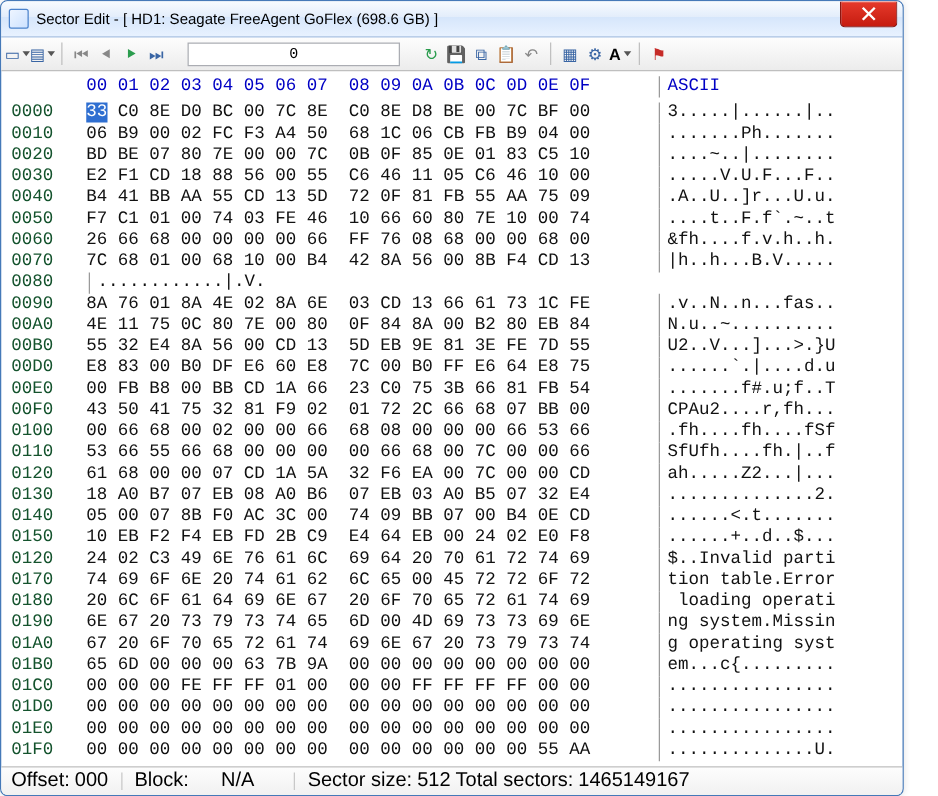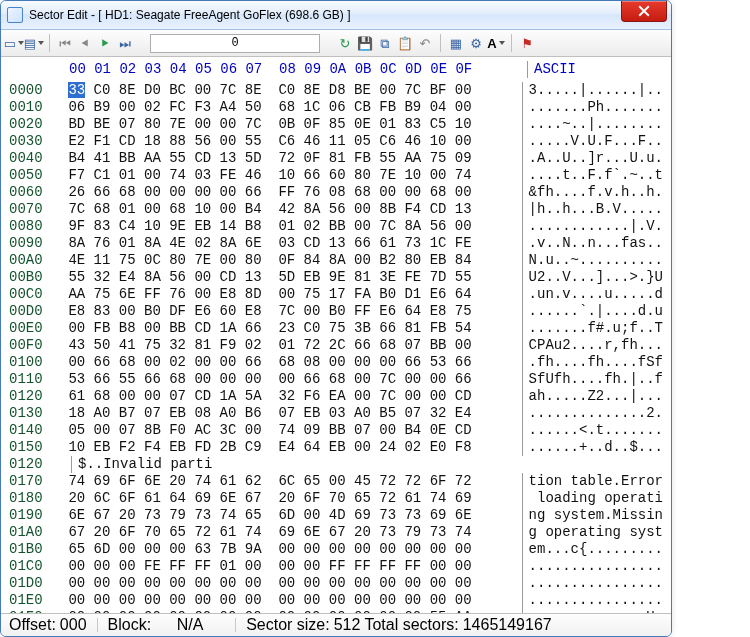--- a/index.html
+++ b/index.html
@@ -4,21 +4,21 @@
 <style>
   html, body {
     margin: 0;
     padding: 0;
     font-family: Arial, sans-serif;
     background: #fff;
     font-size: 12px;
     -webkit-font-smoothing: none;
   }
   .window {
-    width: 672px;
+    width: 723px;
     height: 637px;
     box-sizing: border-box;
     border: 1px solid #4579b8;
     border-radius: 6px;
     overflow: hidden;
     background: #fff;
     display: flex;
     flex-direction: column;
     box-shadow: 0 0 6px rgba(0,0,0,0.12);
   }
@@ -227,35 +227,34 @@
     <div style="height:4px"></div>
     <div id="hex-body">
         <div class="hex-row"><span class="col-off">0000</span><span class="col-hx"><span class="hex-sel">33</span> C0 8E D0 BC 00 7C 8E  C0 8E D8 BE 00 7C BF 00</span><span class="v-divider"></span><span class="col-asc">3.....|......|..</span></div>
         <div class="hex-row"><span class="col-off">0010</span><span class="col-hx">06 B9 00 02 FC F3 A4 50  68 1C 06 CB FB B9 04 00</span><span class="v-divider"></span><span class="col-asc">.......Ph.......</span></div>
         <div class="hex-row"><span class="col-off">0020</span><span class="col-hx">BD BE 07 80 7E 00 00 7C  0B 0F 85 0E 01 83 C5 10</span><span class="v-divider"></span><span class="col-asc">....~..|........</span></div>
         <div class="hex-row"><span class="col-off">0030</span><span class="col-hx">E2 F1 CD 18 88 56 00 55  C6 46 11 05 C6 46 10 00</span><span class="v-divider"></span><span class="col-asc">.....V.U.F...F..</span></div>
         <div class="hex-row"><span class="col-off">0040</span><span class="col-hx">B4 41 BB AA 55 CD 13 5D  72 0F 81 FB 55 AA 75 09</span><span class="v-divider"></span><span class="col-asc">.A..U..]r...U.u.</span></div>
         <div class="hex-row"><span class="col-off">0050</span><span class="col-hx">F7 C1 01 00 74 03 FE 46  10 66 60 80 7E 10 00 74</span><span class="v-divider"></span><span class="col-asc">....t..F.f`.~..t</span></div>
         <div class="hex-row"><span class="col-off">0060</span><span class="col-hx">26 66 68 00 00 00 00 66  FF 76 08 68 00 00 68 00</span><span class="v-divider"></span><span class="col-asc">&amp;fh....f.v.h..h.</span></div>
         <div class="hex-row"><span class="col-off">0070</span><span class="col-hx">7C 68 01 00 68 10 00 B4  42 8A 56 00 8B F4 CD 13</span><span class="v-divider"></span><span class="col-asc">|h..h...B.V.....</span></div>
-        <div class="hex-row"><span class="col-off">0080</span><span class="col-hx">9F 83 C4 10 9E EB 14 B8  01 02 BB 00 7C 8A 56 00</span><span class="v-divider"></span><span class="col-asc">............|.V.</span></div>
+        <div class="hex-row"><span class="col-off">0080</span><span class="v-divider"></span><span class="col-asc">............|.V.</span></div>
         <div class="hex-row"><span class="col-off">0090</span><span class="col-hx">8A 76 01 8A 4E 02 8A 6E  03 CD 13 66 61 73 1C FE</span><span class="v-divider"></span><span class="col-asc">.v..N..n...fas..</span></div>
         <div class="hex-row"><span class="col-off">00A0</span><span class="col-hx">4E 11 75 0C 80 7E 00 80  0F 84 8A 00 B2 80 EB 84</span><span class="v-divider"></span><span class="col-asc">N.u..~..........</span></div>
         <div class="hex-row"><span class="col-off">00B0</span><span class="col-hx">55 32 E4 8A 56 00 CD 13  5D EB 9E 81 3E FE 7D 55</span><span class="v-divider"></span><span class="col-asc">U2..V...]...&gt;.}U</span></div>
-        <div class="hex-row"><span class="col-off">00C0</span><span class="col-hx">AA 75 6E FF 76 00 E8 8D  00 75 17 FA B0 D1 E6 64</span><span class="v-divider"></span><span class="col-asc">.un.v....u.....d</span></div>
         <div class="hex-row"><span class="col-off">00D0</span><span class="col-hx">E8 83 00 B0 DF E6 60 E8  7C 00 B0 FF E6 64 E8 75</span><span class="v-divider"></span><span class="col-asc">......`.|....d.u</span></div>
         <div class="hex-row"><span class="col-off">00E0</span><span class="col-hx">00 FB B8 00 BB CD 1A 66  23 C0 75 3B 66 81 FB 54</span><span class="v-divider"></span><span class="col-asc">.......f#.u;f..T</span></div>
         <div class="hex-row"><span class="col-off">00F0</span><span class="col-hx">43 50 41 75 32 81 F9 02  01 72 2C 66 68 07 BB 00</span><span class="v-divider"></span><span class="col-asc">CPAu2....r,fh...</span></div>
         <div class="hex-row"><span class="col-off">0100</span><span class="col-hx">00 66 68 00 02 00 00 66  68 08 00 00 00 66 53 66</span><span class="v-divider"></span><span class="col-asc">.fh....fh....fSf</span></div>
         <div class="hex-row"><span class="col-off">0110</span><span class="col-hx">53 66 55 66 68 00 00 00  00 66 68 00 7C 00 00 66</span><span class="v-divider"></span><span class="col-asc">SfUfh....fh.|..f</span></div>
         <div class="hex-row"><span class="col-off">0120</span><span class="col-hx">61 68 00 00 07 CD 1A 5A  32 F6 EA 00 7C 00 00 CD</span><span class="v-divider"></span><span class="col-asc">ah.....Z2...|...</span></div>
         <div class="hex-row"><span class="col-off">0130</span><span class="col-hx">18 A0 B7 07 EB 08 A0 B6  07 EB 03 A0 B5 07 32 E4</span><span class="v-divider"></span><span class="col-asc">..............2.</span></div>
         <div class="hex-row"><span class="col-off">0140</span><span class="col-hx">05 00 07 8B F0 AC 3C 00  74 09 BB 07 00 B4 0E CD</span><span class="v-divider"></span><span class="col-asc">......&lt;.t.......</span></div>
         <div class="hex-row"><span class="col-off">0150</span><span class="col-hx">10 EB F2 F4 EB FD 2B C9  E4 64 EB 00 24 02 E0 F8</span><span class="v-divider"></span><span class="col-asc">......+..d..$...</span></div>
-        <div class="hex-row"><span class="col-off">0120</span><span class="v-divider"></span><span class="col-asc">$..Invalid parti</span></div>
+        <div class="hex-row"><span class="col-off">0120</span><span class="col-hx">24 02 C3 49 6E 76 61 6C  69 64 20 70 61 72 74 69</span><span class="v-divider"></span><span class="col-asc">$..Invalid parti</span></div>
         <div class="hex-row"><span class="col-off">0170</span><span class="col-hx">74 69 6F 6E 20 74 61 62  6C 65 00 45 72 72 6F 72</span><span class="v-divider"></span><span class="col-asc">tion table.Error</span></div>
         <div class="hex-row"><span class="col-off">0180</span><span class="col-hx">20 6C 6F 61 64 69 6E 67  20 6F 70 65 72 61 74 69</span><span class="v-divider"></span><span class="col-asc"> loading operati</span></div>
         <div class="hex-row"><span class="col-off">0190</span><span class="col-hx">6E 67 20 73 79 73 74 65  6D 00 4D 69 73 73 69 6E</span><span class="v-divider"></span><span class="col-asc">ng system.Missin</span></div>
         <div class="hex-row"><span class="col-off">01A0</span><span class="col-hx">67 20 6F 70 65 72 61 74  69 6E 67 20 73 79 73 74</span><span class="v-divider"></span><span class="col-asc">g operating syst</span></div>
         <div class="hex-row"><span class="col-off">01B0</span><span class="col-hx">65 6D 00 00 00 63 7B 9A  00 00 00 00 00 00 00 00</span><span class="v-divider"></span><span class="col-asc">em...c{.........</span></div>
         <div class="hex-row"><span class="col-off">01C0</span><span class="col-hx">00 00 00 FE FF FF 01 00  00 00 FF FF FF FF 00 00</span><span class="v-divider"></span><span class="col-asc">................</span></div>
         <div class="hex-row"><span class="col-off">01D0</span><span class="col-hx">00 00 00 00 00 00 00 00  00 00 00 00 00 00 00 00</span><span class="v-divider"></span><span class="col-asc">................</span></div>
         <div class="hex-row"><span class="col-off">01E0</span><span class="col-hx">00 00 00 00 00 00 00 00  00 00 00 00 00 00 00 00</span><span class="v-divider"></span><span class="col-asc">................</span></div>
         <div class="hex-row"><span class="col-off">01F0</span><span class="col-hx">00 00 00 00 00 00 00 00  00 00 00 00 00 00 55 AA</span><span class="v-divider"></span><span class="col-asc">..............U.</span></div>
       </div>

